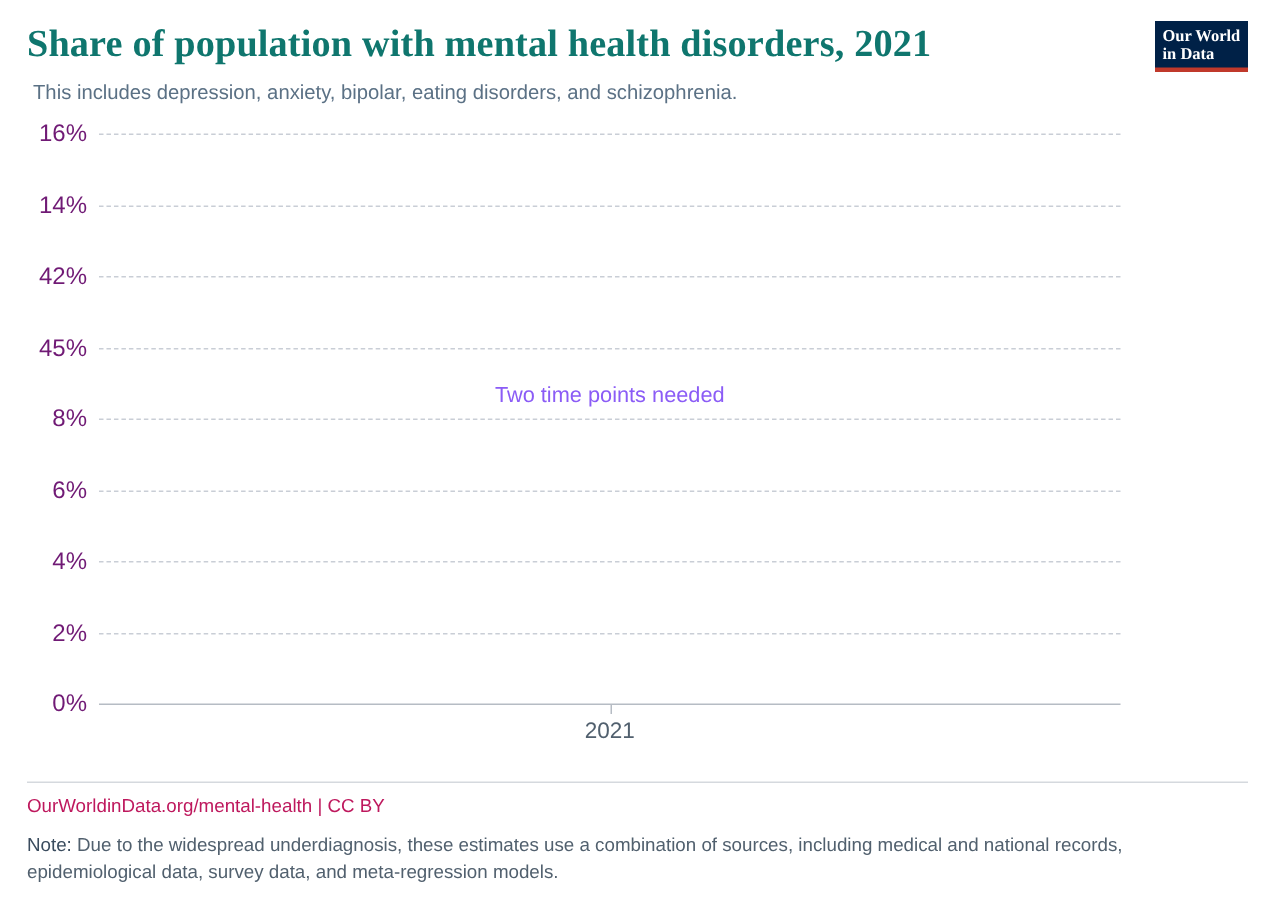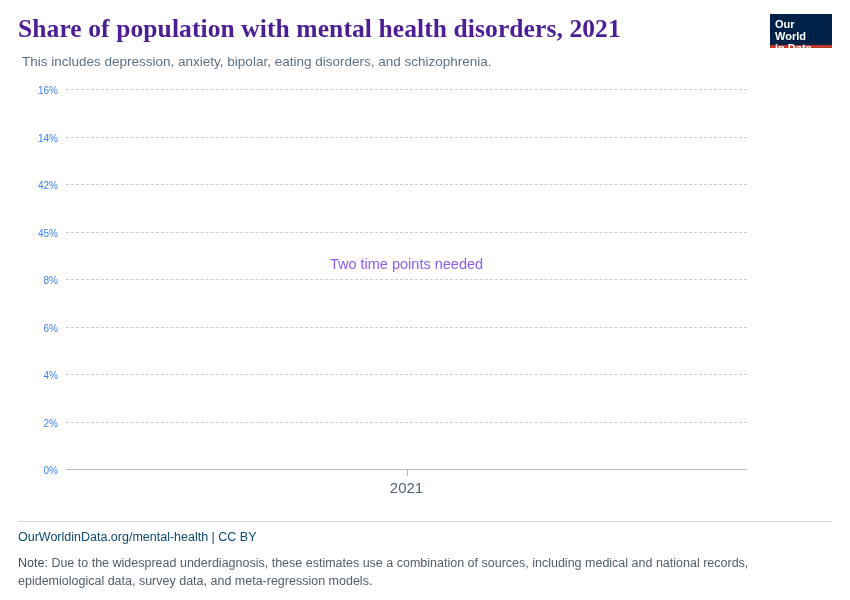--- a/index.html
+++ b/index.html
@@ -24,41 +24,41 @@
 
   
   .header {
     position: relative;
     padding-top: 14px;
   }
   .chart-title {
     font-family: "Liberation Serif", serif;
     font-size: 25.5px;
     font-weight: 700;
-    color: #4c1d95;
+    color: #0f766e;
     letter-spacing: 0.1px;
     margin: 0;
     line-height: 1.2;
   }
   .chart-subtitle {
     font-size: 13.5px;
     color: #5b7185;
     margin: 8px 0 0 4px;
     line-height: 1.3;
     font-weight: 400;
   }
   .owid-logo {
     position: absolute;
     top: 14px;
     right: 0;
     width: 62px;
     height: 34px;
     background: #002147;
     color: #ffffff;
-    font-family: Liberation Sans, sans-serif;
+    font-family: Liberation Serif, serif;
     font-weight: 700;
     font-size: 11px;
     line-height: 12px;
     padding: 4px 5px 0 5px;
     box-sizing: border-box;
     border-bottom: 3px solid #c0392b;
   }
   .owid-logo span { display: block; }
 
   
@@ -82,22 +82,22 @@
     border-top: 1px dashed #c9ced6;
   }
   .gridline.zero {
     border-top: 1px solid #b6bcc4;
   }
   .ytick {
     position: absolute;
     right: 100%;
     margin-right: 8px;
     transform: translateY(-50%);
-    font-size: 10px;
-    color: #3b82f6;
+    font-size: 16px;
+    color: #701a75;
     white-space: nowrap;
   }
   .xaxis-label {
     position: absolute;
     bottom: -26px;
     transform: translateX(-50%);
     font-size: 15px;
     color: #51606e;
     white-space: nowrap;
   }
@@ -133,21 +133,21 @@
     justify-content: space-between;
     align-items: baseline;
     font-size: 12.5px;
     color: #51606e;
   }
   .footer-row .src-label {
     font-weight: 700;
     color: #3a4c5e;
   }
   .footer-link {
-    color: #0c4a6e;
+    color: #be185d;
     text-decoration: none;
   }
   .footer-note {
     margin-top: 10px;
     font-size: 12.5px;
     color: #51606e;
     line-height: 1.45;
     max-width: 760px;
   }
   .footer-note .note-label {

